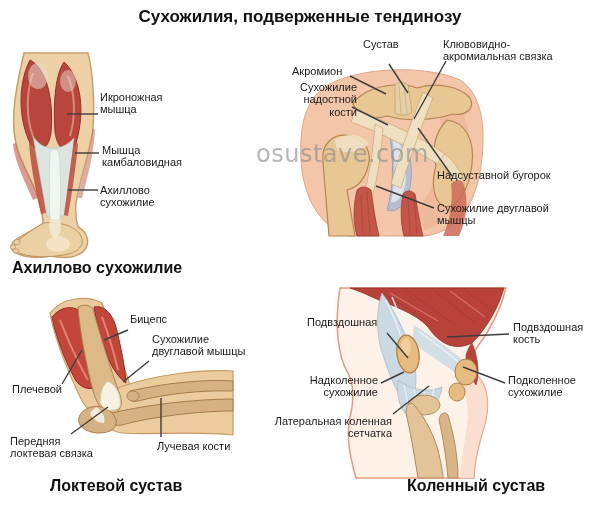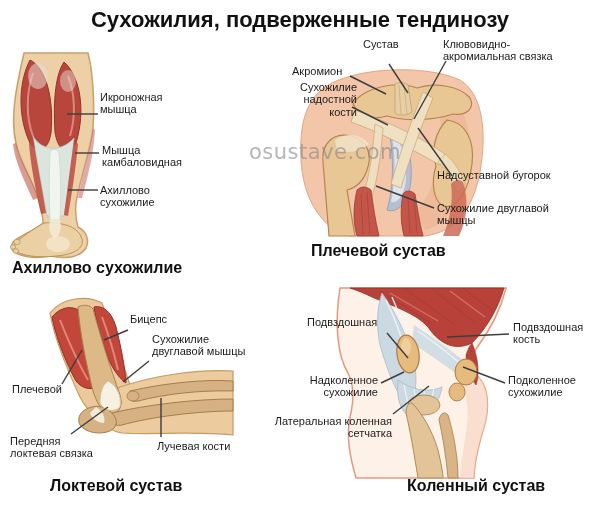--- a/index.html
+++ b/index.html
@@ -1,23 +1,23 @@
 <!DOCTYPE html>
 <html><head>
 <meta charset="utf-8">
 <style>
   html,body { margin:0; padding:0; background:#fff; }
   .stage { position:relative; width:600px; height:508px; background:#fff; overflow:hidden;
            font-family:"Liberation Sans", sans-serif; }
   .title { position:absolute; top:7px; left:0; width:100%; text-align:center;
-           font-size:22px; font-weight:bold; color:#111; }
+           font-size:17px; font-weight:bold; color:#111; }
   .lbl { position:absolute; font-size:11px; line-height:1.12; color:#1b1b1b; white-space:pre-line; }
   .lbl.r { text-align:right; }
   .cap { position:absolute; font-size:16px; font-weight:bold; color:#111; white-space:nowrap; }
-  .watermark { position:absolute; left:249px; top:140px; font-size:21px; color:#8a8a8a;
+  .watermark { position:absolute; left:256px; top:140px; font-size:24px; color:#8a8a8a;
                opacity:.62; letter-spacing:.5px; font-family:"DejaVu Sans", sans-serif; }
   svg { position:absolute; }
   .lines { left:0; top:0; }
 </style>
 </head>
 <body>
 
 <div class="stage">
 
   <div class="title">Сухожилия, подверженные тендинозу</div>
@@ -165,21 +165,20 @@
   <div class="lbl" style="left:363px;top:38px">Сустав</div>
   <div class="lbl" style="left:443px;top:38px">Клювовидно-
 акромиальная связка</div>
   <div class="lbl" style="left:292px;top:65px">Акромион</div>
   <div class="lbl r" style="right:243px;top:81px">Сухожилие
 надостной
 кости</div>
   <div class="lbl" style="left:437px;top:169px">Надсуставной бугорок</div>
   <div class="lbl" style="left:437px;top:202px">Сухожилие двуглавой
 мышцы</div>
-  <div class="cap" style="left:311px;top:242px">Плечевой сустав</div>
 
   <div class="lbl" style="left:130px;top:313px">Бицепс</div>
   <div class="lbl" style="left:152px;top:333px">Сухожилие
 двуглавой мышцы</div>
   <div class="lbl" style="left:12px;top:383px">Плечевой</div>
   <div class="lbl" style="left:10px;top:435px">Передняя
 локтевая связка</div>
   <div class="lbl" style="left:157px;top:440px">Лучевая кости</div>
   <div class="cap" style="left:50px;top:477px">Локтевой сустав</div>
 

